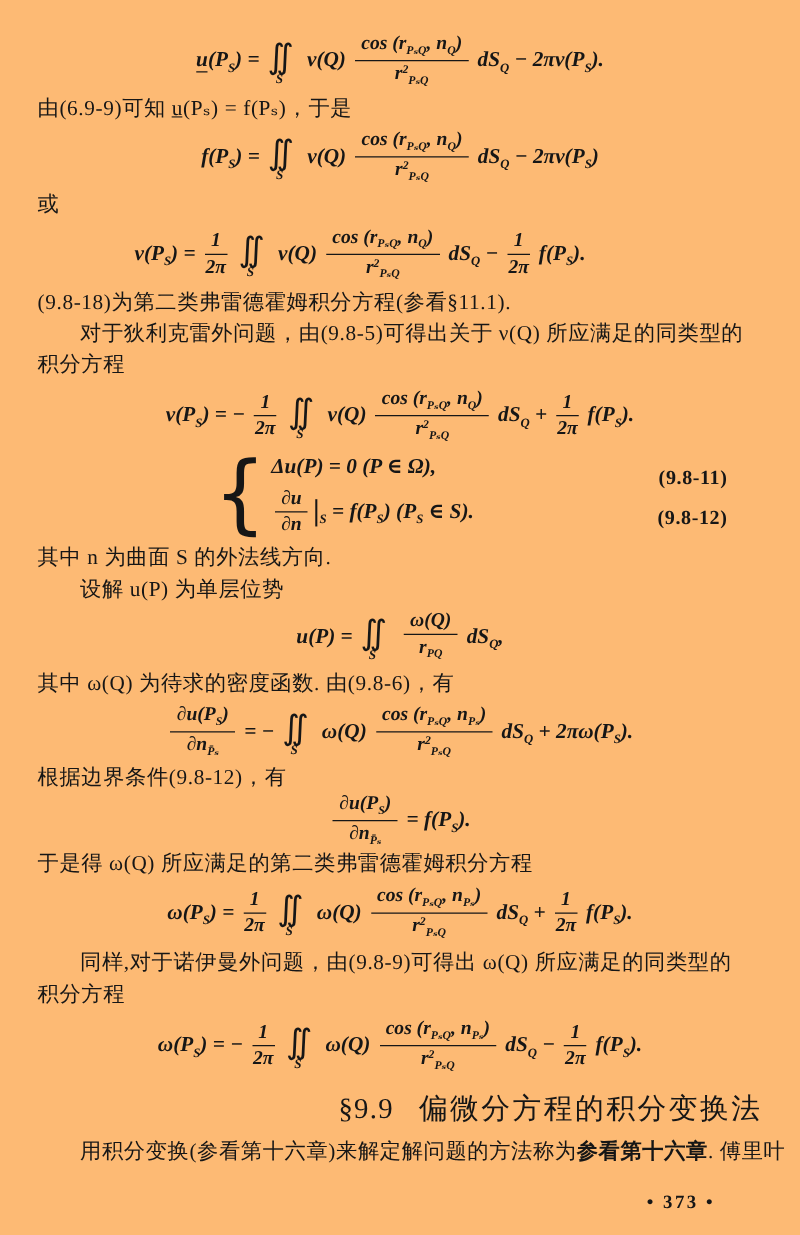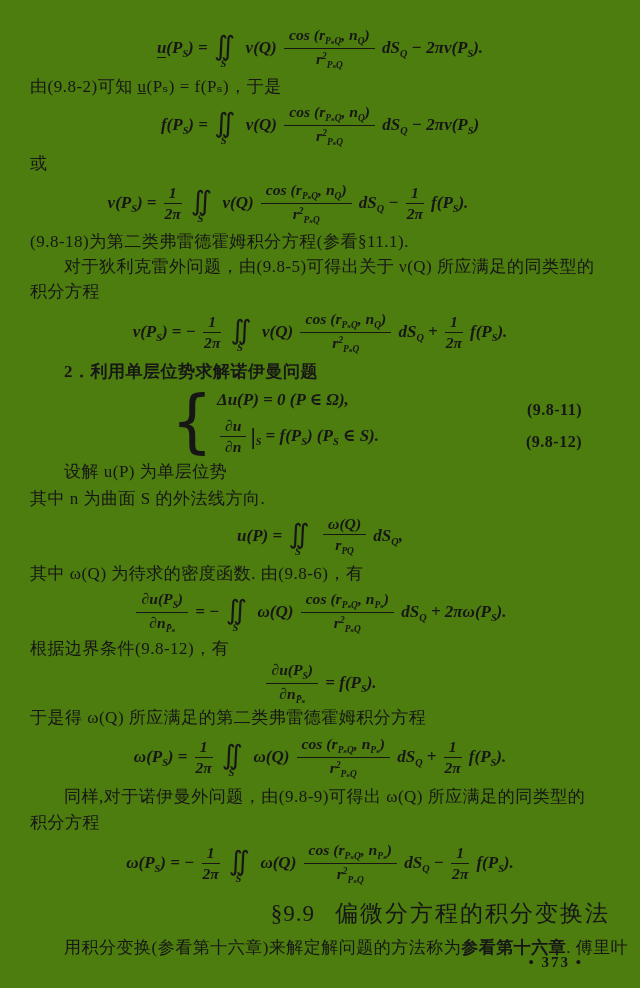--- a/index.html
+++ b/index.html
@@ -1,18 +1,18 @@
 <!DOCTYPE html>
 <html><head>
 <meta charset="utf-8">
 <style>
   html,body{margin:0;padding:0;background:#ffffff;}
   .page{
     width:640px;height:988px;position:relative;box-sizing:border-box;
-    background:#4d7c0f;color:#161616;
+    background:#fdba74;color:#161616;
     font-family:"Liberation Serif","DejaVu Serif",serif;
     padding:22px 30px 0 30px;overflow:hidden;
   }
   .blk{position:relative;box-sizing:border-box;}
   .txt{font-size:17px;letter-spacing:0.5px;white-space:nowrap;}
   .indent{padding-left:34px;}
   .bold{font-weight:bold;}
   
   .eq{
     text-align:center;font-size:17px;font-style:italic;font-weight:600;
@@ -48,40 +48,40 @@
   .brace{
     font-family:"DejaVu Sans",sans-serif;font-weight:400;font-style:normal;
     font-size:66px;line-height:66px;transform:scaleY(1.05);margin-right:4px;color:#161616;
   }
   .sysrow{text-align:left;font-size:17px;font-style:italic;font-weight:600;white-space:nowrap;}
   .heading{
     text-align:right;font-weight:normal;font-size:23px;letter-spacing:2px;white-space:nowrap;
   }
   .heading .hprefix{letter-spacing:1px;margin-right:20px;}
   .pageno{
-    position:absolute;top:954px;right:57px;font-size:15px;font-weight:600;letter-spacing:2px;
+    position:absolute;top:954px;right:68px;font-size:15px;font-weight:600;letter-spacing:2px;
   }
 </style>
 </head>
 <body>
 
 <div class="page">
 
   <div class="blk eq" style="height:52px;line-height:52px;"><span class="t unl">u</span><span class="t">(P</span><span class="sb">S</span><span class="t">) = </span><span class="iint">
         <span class="isym">
           <span class="i1">∫</span>
           <span class="i2">∫</span>
         </span>
         <span class="ilim">S</span>
       </span><span class="t">  ν(Q) </span><span class="frac">
         <span class="num"><span class="t">cos (r</span><span class="sb">PₛQ</span><span class="t">, n</span><span class="sb">Q</span><span class="t">)</span></span>
         <span class="den"><span class="t">r</span><span class="sp">2</span><span class="sb">PₛQ</span></span>
       </span><span class="t"> dS</span><span class="sb">Q</span><span class="t"> − 2πν(P</span><span class="sb">S</span><span class="t">).</span></div>
 
-  <div class="blk txt" style="height:25px;line-height:25px;">由(9.8-2)可知 u̲(Pₛ) = f(Pₛ)，于是</div>
+  <div class="blk txt" style="height:25px;line-height:25px;">由(6.9-9)可知 u̲(Pₛ) = f(Pₛ)，于是</div>
 
   <div class="blk eq" style="height:52px;line-height:52px;"><span class="t">f(P</span><span class="sb">S</span><span class="t">) = </span><span class="iint">
         <span class="isym">
           <span class="i1">∫</span>
           <span class="i2">∫</span>
         </span>
         <span class="ilim">S</span>
       </span><span class="t">  ν(Q) </span><span class="frac">
         <span class="num"><span class="t">cos (r</span><span class="sb">PₛQ</span><span class="t">, n</span><span class="sb">Q</span><span class="t">)</span></span>
         <span class="den"><span class="t">r</span><span class="sp">2</span><span class="sb">PₛQ</span></span>
@@ -123,38 +123,37 @@
         </span>
         <span class="ilim">S</span>
       </span><span class="t">  ν(Q) </span><span class="frac">
         <span class="num"><span class="t">cos (r</span><span class="sb">PₛQ</span><span class="t">, n</span><span class="sb">Q</span><span class="t">)</span></span>
         <span class="den"><span class="t">r</span><span class="sp">2</span><span class="sb">PₛQ</span></span>
       </span><span class="t"> dS</span><span class="sb">Q</span><span class="t"> + </span><span class="frac">
         <span class="num"><span class="t">1</span></span>
         <span class="den"><span class="t">2π</span></span>
       </span><span class="t"> f(P</span><span class="sb">S</span><span class="t">).</span></div>
 
-  <div class="blk txt bold indent" style="height:27px;line-height:27px;">2．利用单层位势求解诺伊曼问题</div>
 
   <div class="blk eqsys" style="height:74px;">
     <span class="brace">{</span>
     <div>
       <div class="sysrow" style="height:28px;line-height:28px;"><span class="t">Δu(P) = 0   (P ∈ Ω),</span></div>
       <div class="sysrow" style="height:44px;line-height:44px;"><span class="frac">
             <span class="num"><span class="t">∂u</span></span>
             <span class="den"><span class="t">∂n</span></span>
           </span><span class="vbar">|</span><span class="sb">S</span><span class="t">  = f(P</span><span class="sb">S</span><span class="t">)   (P</span><span class="sb">S</span><span class="t"> ∈ S).</span></div>
     </div>
     <span class="eqnum" style="top:16px;transform:none;">(9.8-11)</span>
     <span class="eqnum" style="top:48px;transform:none;">(9.8-12)</span>
   </div>
 
+  <div class="blk txt" style="height:27px;line-height:27px;">其中 n 为曲面 S 的外法线方向.</div>
+
   <div class="blk txt indent" style="height:26px;line-height:26px;">设解 u(P) 为单层位势</div>
-
-  <div class="blk txt" style="height:27px;line-height:27px;">其中 n 为曲面 S 的外法线方向.</div>
 
   <div class="blk eq" style="height:48px;line-height:48px;"><span class="t">u(P) = </span><span class="iint">
         <span class="isym">
           <span class="i1">∫</span>
           <span class="i2">∫</span>
         </span>
         <span class="ilim">S</span>
       </span><span class="t">  </span><span class="frac">
         <span class="num"><span class="t">ω(Q)</span></span>
         <span class="den"><span class="t">r</span><span class="sb">PQ</span></span>

